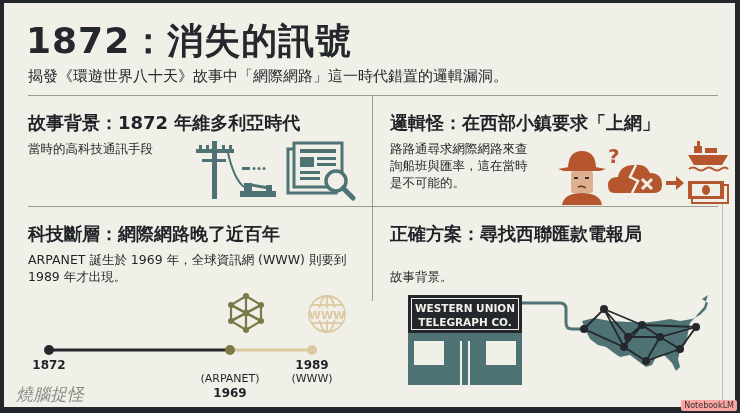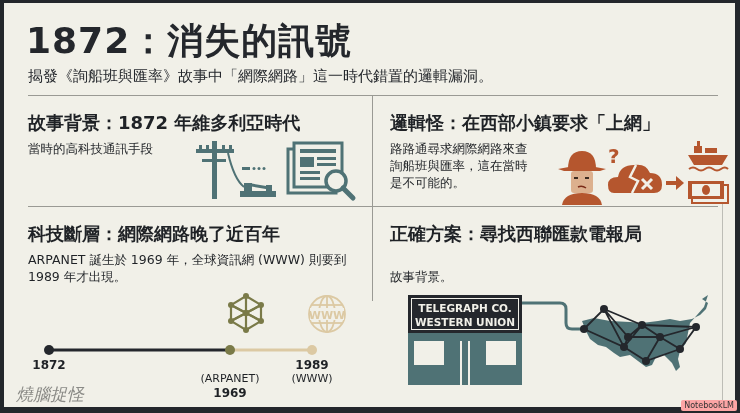--- a/index.html
+++ b/index.html
@@ -32,21 +32,21 @@
     position: absolute; right: 3px; bottom: 2px; font-size: 8px;
     background: #fca5a5; color: #333; padding: 1px 3px; border-radius: 2px;
   }
 </style>
 </head>
 <body>
 
 <div class="frame">
 
   <div class="title">1872：消失的訊號</div>
-  <div class="subtitle">揭發《詢船班與匯率》故事中「網際網路」這一時代錯置的邏輯漏洞。</div>
+  <div class="subtitle">揭發《環遊世界八十天》故事中「網際網路」這一時代錯置的邏輯漏洞。</div>
 
   <div class="hline" style="left:24px; top:92px; width:690px;"></div>
   <div class="vline" style="left:368px; top:92px; height:206px;"></div>
   <div class="hline" style="left:24px; top:203px; width:690px;"></div>
   <div class="vline" style="left:718px; top:200px; height:200px; background:#bdbdb6;"></div>
 
   <div class="panel" style="left:24px; top:108px; width:340px;">
     <h2>故事背景：1872 年維多利亞時代</h2>
     <p>
       <span>當時的高科技通訊手段</span><br>
@@ -180,22 +180,22 @@
   <div class="panel" style="left:386px; top:219px; width:340px;">
     <h2>正確方案：尋找西聯匯款電報局</h2>
     <p>
       <br>
       <span>故事背景。</span>
     </p>
   </div>
   <div class="icon" style="left:404px; top:292px; width:114px; height:90px;">
     <div style="position:absolute; left:0; top:0; width:114px; height:38px; background:#24272c; padding:3px;">
       <div style="border:1.5px solid #f1f0e8; height:100%; color:#f1f0e8; font-weight:bold; font-size:10.5px; line-height:14px; text-align:center; padding-top:2px;">
+        <div>WESTERN UNION</div>
         <div>TELEGRAPH CO.</div>
-        <div>WESTERN UNION</div>
       </div>
     </div>
     <div style="position:absolute; left:0; top:38px; width:114px; height:52px; background:#4f7275;">
       <div style="position:absolute; left:6px; top:8px; width:30px; height:24px; background:#f1f0e8;"></div>
       <div style="position:absolute; left:78px; top:8px; width:30px; height:24px; background:#f1f0e8;"></div>
       <div style="position:absolute; left:52px; top:8px; width:2px; height:44px; background:#f1f0e8;"></div>
       <div style="position:absolute; left:60px; top:8px; width:2px; height:44px; background:#f1f0e8;"></div>
     </div>
   </div>
   <svg class="icon" style="left:518px; top:290px;" width="200" height="90" viewBox="0 0 200 90">

